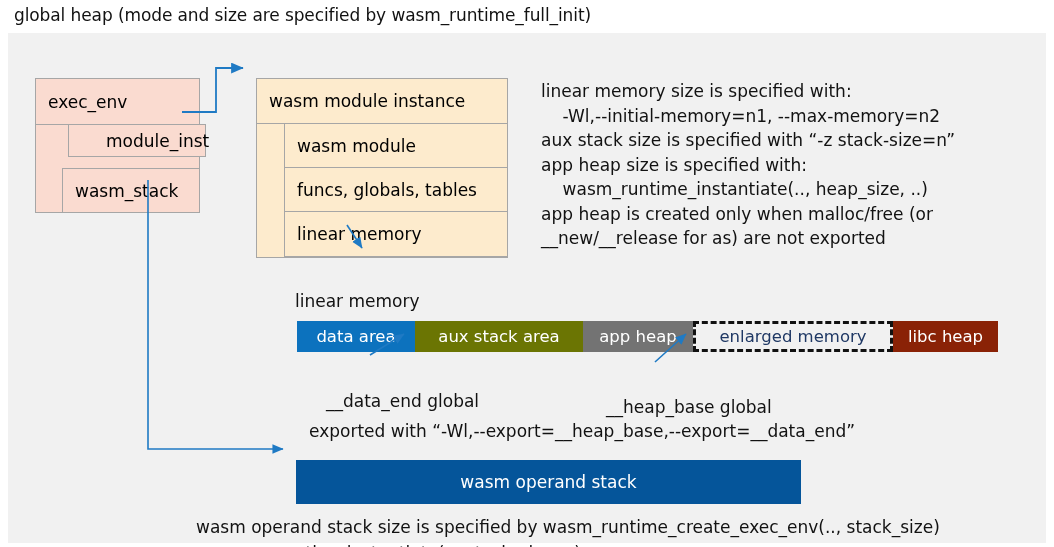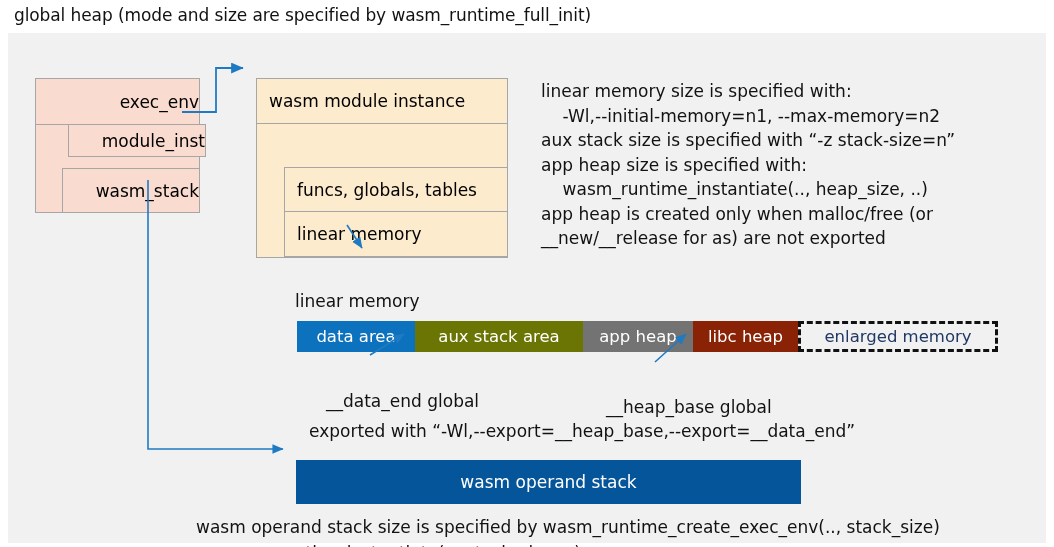--- a/index.html
+++ b/index.html
@@ -42,21 +42,21 @@
     border: 1px solid #a6a6a6;
     display: flex;
     align-items: center;
     font-size: 17px;
     color: #000000;
   }
   .box .label { padding-left: 12px; }
 
   
   #exec-env-group { position: absolute; left: 27px; top: 45px; width: 165px; height: 135px; }
-  .pink { background: #fadbd0; justify-content: flex-end; }
+  .pink { background: #fadbd0; }
   #exec-env-header {
     left: 0; top: 0; width: 165px; height: 47px;
   }
   #exec-env-body {
     left: 0; top: 46px; width: 165px; height: 89px;
     border-top: none;
   }
   #module-inst-box {
     left: 33px; top: 46px; width: 138px; height: 33px; padding-left: 25px;
   }
@@ -174,20 +174,23 @@
       <div class="box pink" id="wasm-stack-box">
         <span class="label">wasm_stack</span>
       </div>
     </div>
 
     <div id="wmi-group">
       <div class="box cream" id="wmi-body"></div>
       <div class="box cream" id="wmi-header">
         <span class="label">wasm module instance</span>
       </div>
+      <div class="box cream" id="wasm-module-box">
+        <span class="label">wasm module</span>
+      </div>
       <div class="box cream" id="funcs-box">
         <span class="label">funcs, globals, tables</span>
       </div>
       <div class="box cream" id="linear-memory-box">
         <span class="label">linear memory</span>
       </div>
     </div>
 
     <div id="memory-note">linear memory size is specified with:
     -Wl,--initial-memory=n1, --max-memory=n2
@@ -201,25 +204,25 @@
     <div id="memory-bar">
         <div class="seg" style="width: 118px; background: rgb(12, 114, 190); color: rgb(255, 255, 255);">
           <span>data area</span>
         </div>
         <div class="seg" style="width: 168px; background: rgb(107, 117, 3); color: rgb(255, 255, 255);">
           <span>aux stack area</span>
         </div>
         <div class="seg" style="width: 110px; background: #737373; color: rgb(255, 255, 255);">
           <span>app heap</span>
         </div>
+        <div class="seg dashed" style="width: 200px; color: rgb(31, 56, 100);">
+          <span>enlarged memory</span>
+        </div>
         <div class="seg" style="width: 105px; background: rgb(138, 34, 6); color: rgb(255, 255, 255);">
           <span>libc heap</span>
-        </div>
-        <div class="seg dashed" style="width: 200px; color: rgb(31, 56, 100);">
-          <span>enlarged memory</span>
         </div>
       </div>
 
     <div id="data-end-label">__data_end global</div>
     <div id="heap-base-label">__heap_base global</div>
     <div id="exported-with-label">exported with “-Wl,--export=__heap_base,--export=__data_end”</div>
 
     <div id="operand-stack-box">
       <span>wasm operand stack</span>
     </div>

